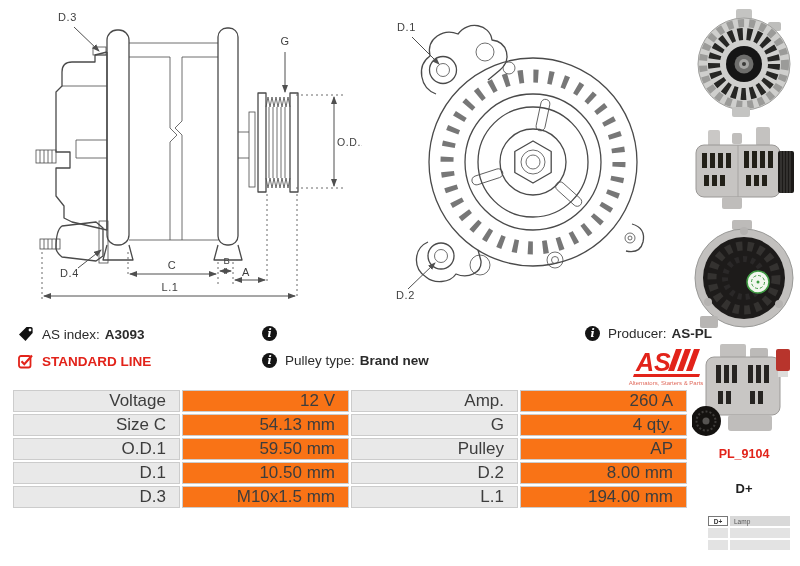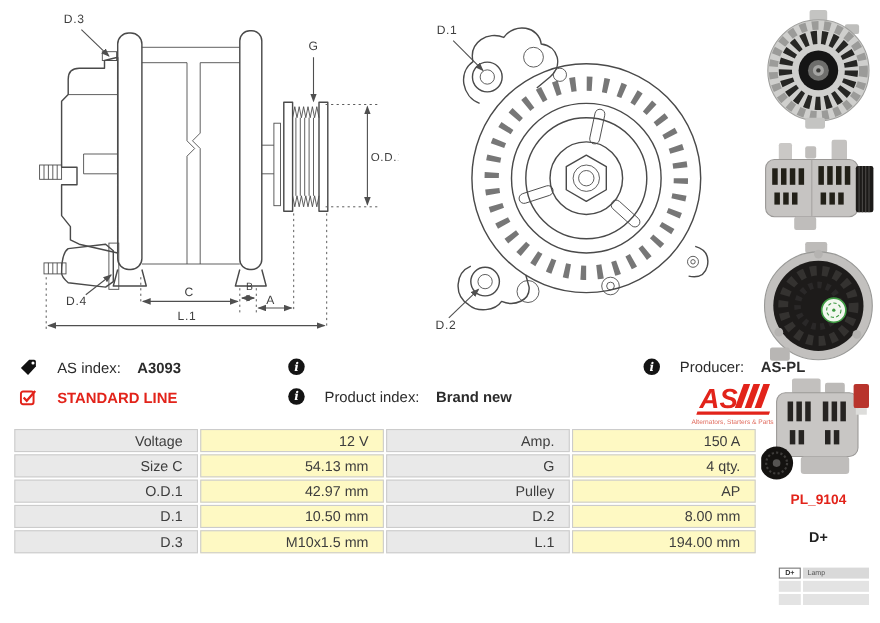--- a/index.html
+++ b/index.html
@@ -14,40 +14,40 @@
   .diag text {
     font-family:"Liberation Sans", sans-serif; font-size:11px;
     letter-spacing:.6px; fill:#3f3f3f;
   }
   .diag .small { font-size:9.5px; }
   .dline { stroke:#4f4f4f; stroke-width:1; fill:none; }
   .dot   { stroke:#5a5a5a; stroke-width:.9; fill:none; stroke-dasharray:2 3; }
   .body  { stroke:var(--line); stroke-width:1.3; fill:none; stroke-linejoin:round; }
   .thin  { stroke:var(--line); stroke-width:.8; fill:none; }
   
-  .info { position:absolute; display:flex; align-items:center; gap:18px;
+  .info { position:absolute; display:flex; align-items:center; gap:8px;
           font-size:13.5px; white-space:nowrap; }
   .b { font-weight:bold; }
   .red { color:var(--accent); font-weight:bold;text-align:right; }
   .iicon {
     display:inline-flex; align-items:center; justify-content:center;
     width:15px; height:15px; border-radius:50%; background:#141414; color:#fff;
     font:italic bold 11px "DejaVu Serif", serif; flex:0 0 auto;
   }
   
   .spec-table {
     position:absolute; left:11px; top:388px; width:678px;
     border-collapse:separate; border-spacing:2px; table-layout:fixed;
   }
   .spec-table td {
-    border:1px solid #cccccc; height:21px; font-size:13px; color:#3d3d3d;
+    border:1px solid #cccccc; height:21px; font-size:17px; color:#3d3d3d;
     text-align:right; padding:0 13px 0 4px; white-space:nowrap; overflow:hidden;margin-top:28px;
   }
   .spec-table td.lbl { background:#e9e9e9; }
-  .spec-table td.val { background:#fef9c3; }
+  .spec-table td.val { background:#f97316; }
   
   .photos { position:absolute; left:691px; top:8px; width:106px;
             display:flex; flex-direction:column; align-items:center; gap:7px; }
   .photo { display:block; }
   .plug-code { position:absolute; left:690px; top:447px; width:108px;
                text-align:center; font-size:12.5px; font-weight:bold; color:var(--accent); }
   .terminal  { position:absolute; left:690px; top:481px; width:108px;
                text-align:center; font-size:13px; font-weight:bold; color:#222; }
   .pinout { position:absolute; left:706px; top:514px; width:86px;
             border-collapse:separate; border-spacing:2px; }
@@ -284,21 +284,21 @@
 <div class="info" style="left:18px;top:353px">
   <svg width="16" height="16" viewBox="0 0 16 16">
     <rect x="1" y="3" width="11.5" height="11.5" rx="2" fill="none" stroke="#e2231a" stroke-width="1.8"></rect>
     <path d="M3.5,8.3 L6.3,11.3 L14,2.5" stroke="#e2231a" stroke-width="2.1" fill="none"></path>
   </svg>
   <span class="red">STANDARD LINE</span>
 </div>
 
 <div class="info" style="left:262px;top:353px">
   <span class="iicon">i</span>
-  <span>Product index:</span>
+  <span>Pulley type:</span>
     <span class="b" style="margin-left:-3px">Brand new</span>
 </div>
 
 <svg class="as-logo" viewBox="0 0 92 42">
   <text x="24" y="25" font-family="Liberation Sans, sans-serif" font-style="italic" font-weight="bold" font-size="25" fill="#e2231a">AS</text>
   <g fill="#e2231a">
     <polygon points="64,3 70,3 62,25 56,25"></polygon>
     <polygon points="73,3 79,3 71,25 65,25"></polygon>
     <polygon points="82,3 88,3 80,25 74,25"></polygon>
     <polygon points="22,28 88,28 87,31 21,31"></polygon>
@@ -311,31 +311,31 @@
       <col style="width:25%">
       <col style="width:25%">
       <col style="width:25%">
       <col style="width:25%">
     </colgroup>
   <tbody>
     <tr>
       <td class="lbl">Voltage</td>
       <td class="val">12 V</td>
       <td class="lbl">Amp.</td>
-      <td class="val">150 A</td>
+      <td class="val">260 A</td>
     </tr>
     <tr>
       <td class="lbl">Size C</td>
       <td class="val">54.13 mm</td>
       <td class="lbl">G</td>
       <td class="val">4 qty.</td>
     </tr>
     <tr>
       <td class="lbl">O.D.1</td>
-      <td class="val">42.97 mm</td>
+      <td class="val">59.50 mm</td>
       <td class="lbl">Pulley</td>
       <td class="val">AP</td>
     </tr>
     <tr>
       <td class="lbl">D.1</td>
       <td class="val">10.50 mm</td>
       <td class="lbl">D.2</td>
       <td class="val">8.00 mm</td>
     </tr>
     <tr>

